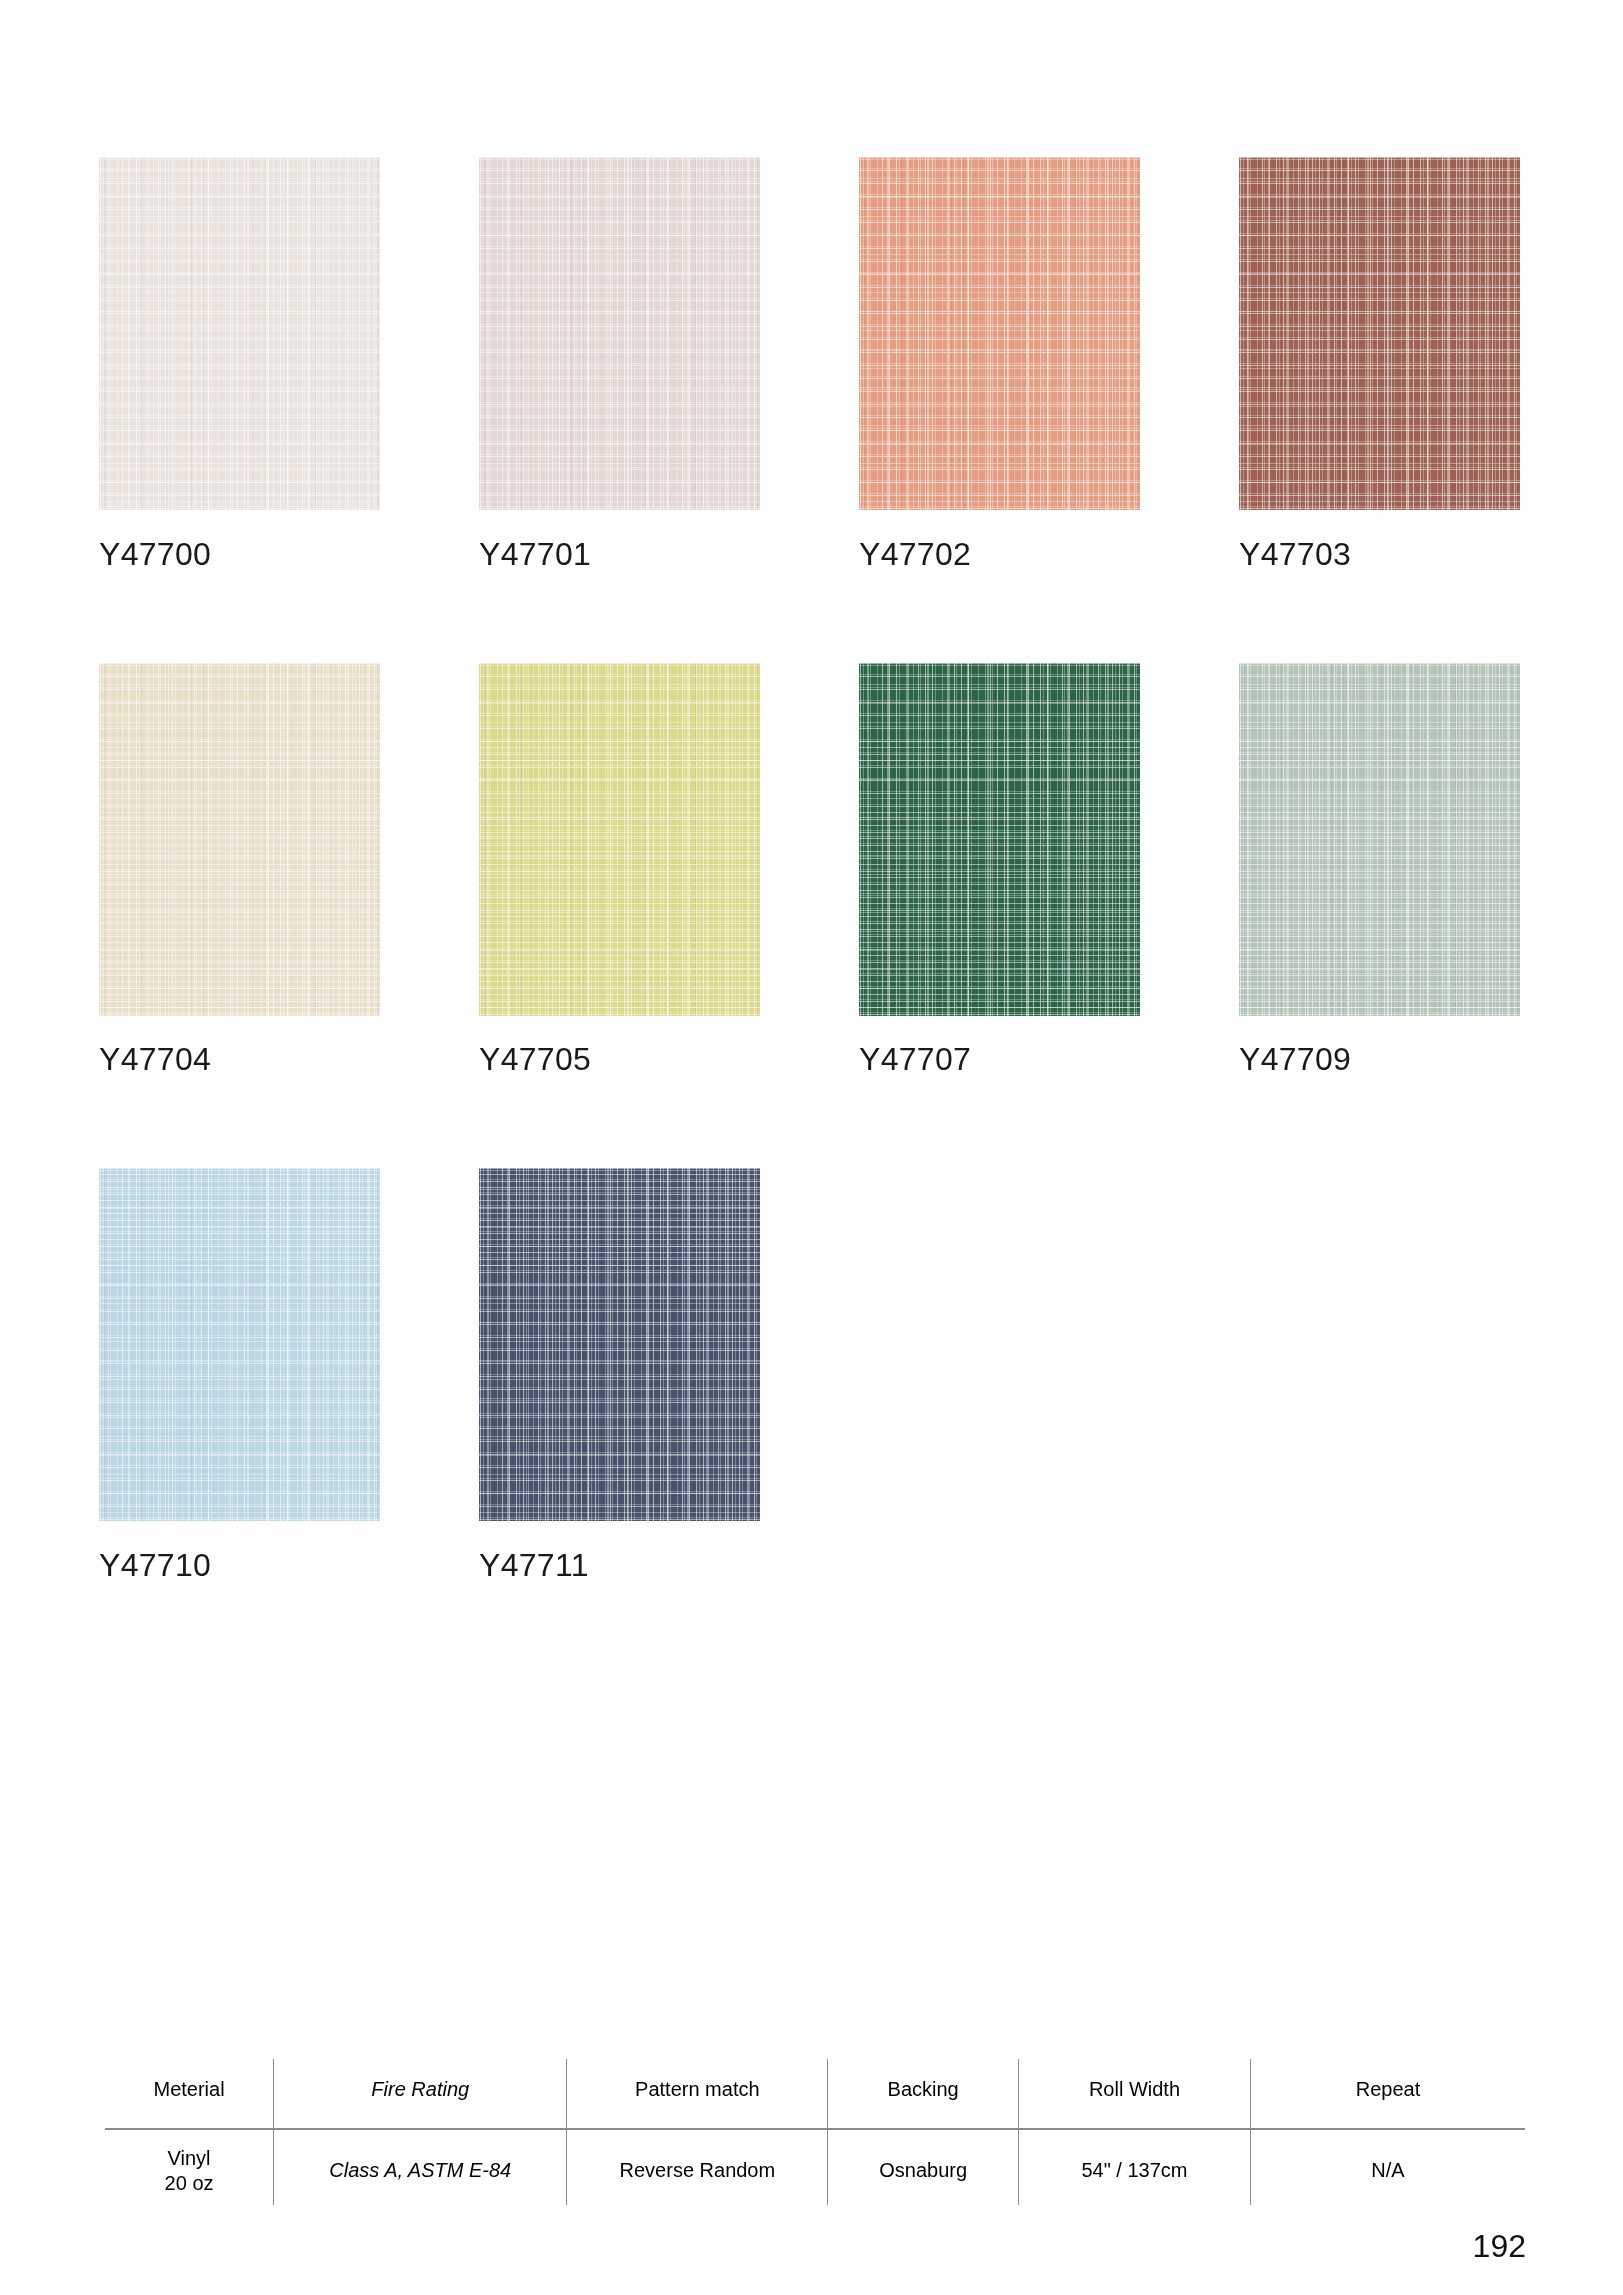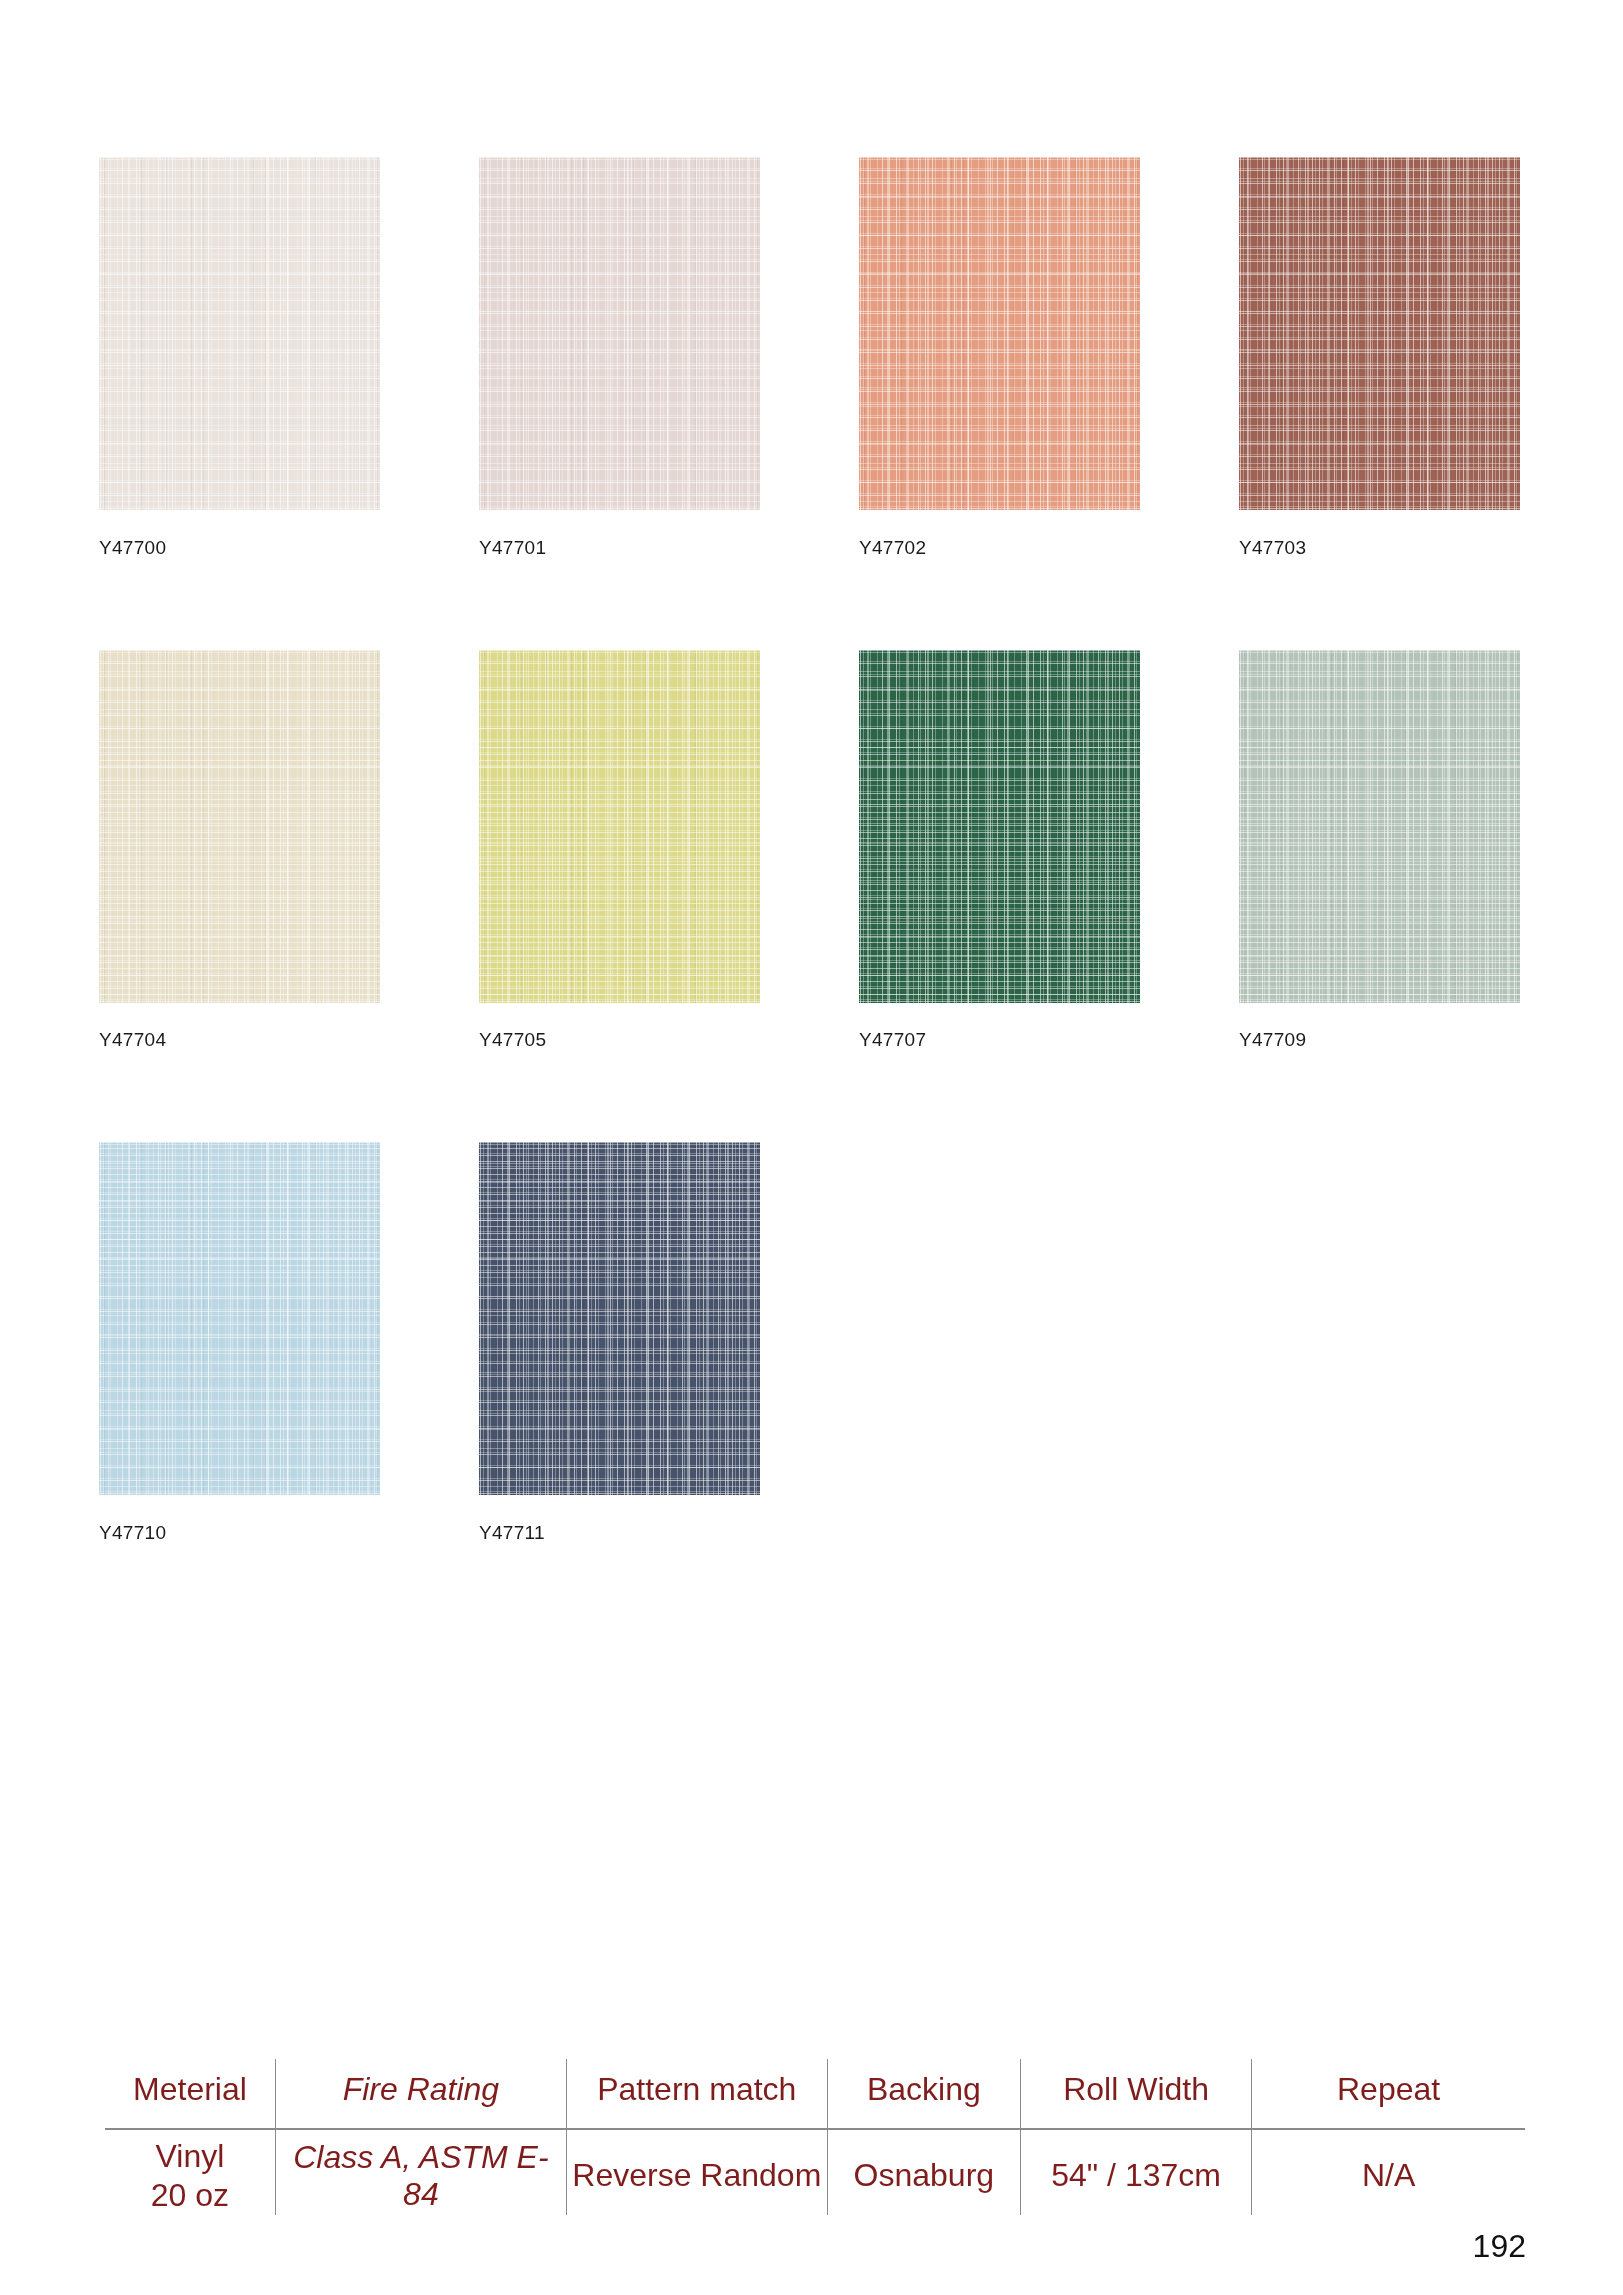--- a/index.html
+++ b/index.html
@@ -105,35 +105,35 @@
         rgba(255,255,255,0.00) 7.9px,
         rgba(255,255,255,0.34) 7.9px,
         rgba(255,255,255,0.34) 9.2px,
         rgba(255,255,255,0.00) 9.2px,
         rgba(255,255,255,0.00) 19px);
     pointer-events: none;
   }
 
   .swatch-label {
     margin-top: 27.5px;
-    font-size: 19px;
+    font-size: 32px;
     letter-spacing: 0.3px;
     color: #1a1a1a;
     line-height: 1;
   }
 
   
   .spec-table {
     position: absolute;
     left: 105px;
     top: 2059px;
     width: 1420px;
     border-collapse: collapse;
-    font-size: 32px;
-    color: #7f1d1d;
+    font-size: 20px;
+    color: #000000;
   }
   .spec-table th,
   .spec-table td {
     text-align: center;
     vertical-align: middle;
     border-left: 1.3px solid #8a8a8a;
     font-weight: normal;
     padding: 0 5.2px;
   }
   .spec-table th:first-child,

